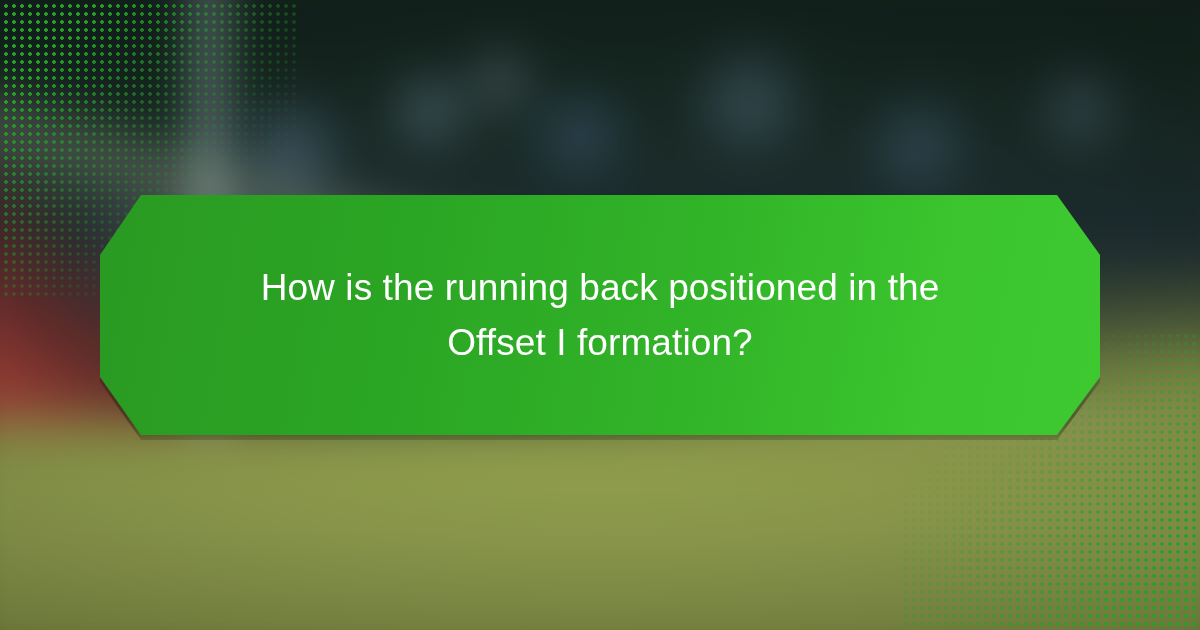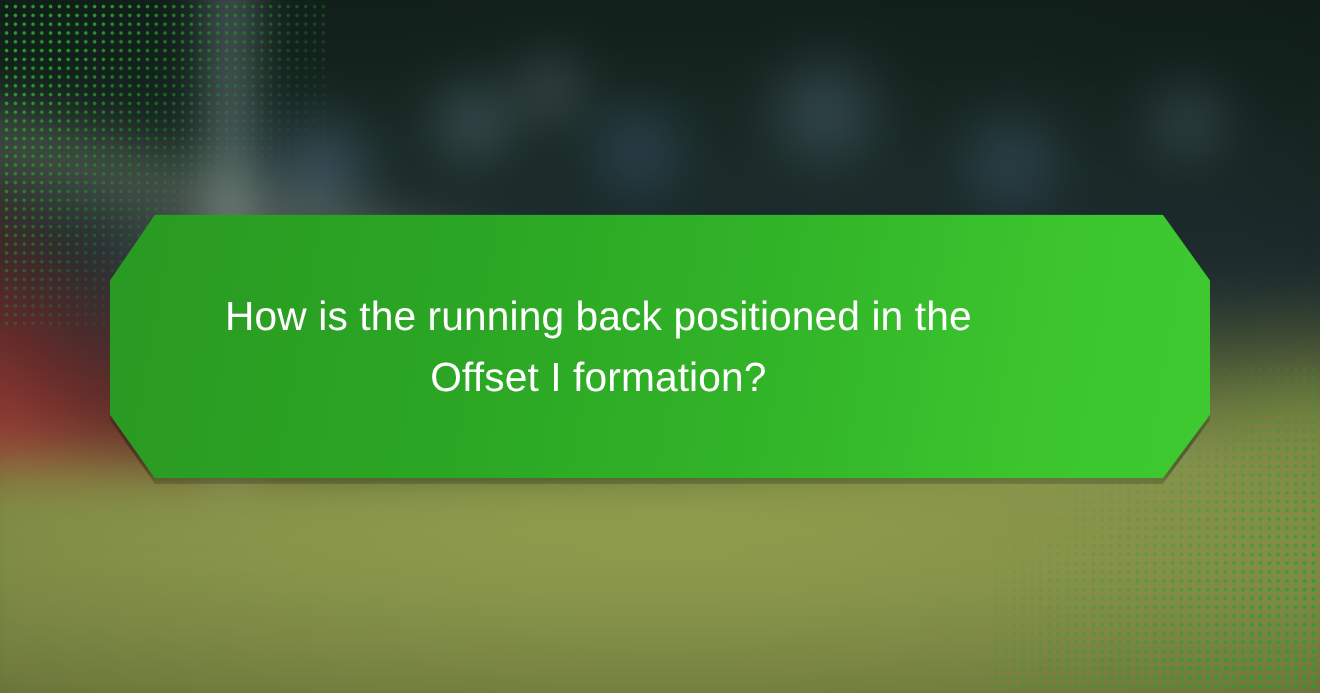--- a/index.html
+++ b/index.html
@@ -86,21 +86,21 @@
             mask-image: linear-gradient(315deg, rgba(0,0,0,1) 0%, rgba(0,0,0,.95) 18%, rgba(0,0,0,.45) 42%, rgba(0,0,0,.12) 62%, rgba(0,0,0,0) 78%);
   }
 
   
   .banner {
     position:absolute;
     left:100px; top:195px;
     width:1000px; height:240px;
     display:flex;
     align-items:center;
-    justify-content:flex-start;
+    justify-content:center;
     padding:0 64px;
     background:linear-gradient(100deg, #2a9a22 0%, #2ba524 30%, #31b328 58%, #3bc42e 82%, #3ec931 100%);
     -webkit-clip-path: polygon(41px 0, calc(100% - 43px) 0, 100% 60px, 100% calc(100% - 58px), calc(100% - 43px) 100%, 41px 100%, 0 calc(100% - 58px), 0 60px);
             clip-path: polygon(41px 0, calc(100% - 43px) 0, 100% 60px, 100% calc(100% - 58px), calc(100% - 43px) 100%, 41px 100%, 0 calc(100% - 58px), 0 60px);
   }
 
   
   .banner-shadow {
     position:absolute;
     left:100px; top:195px;

